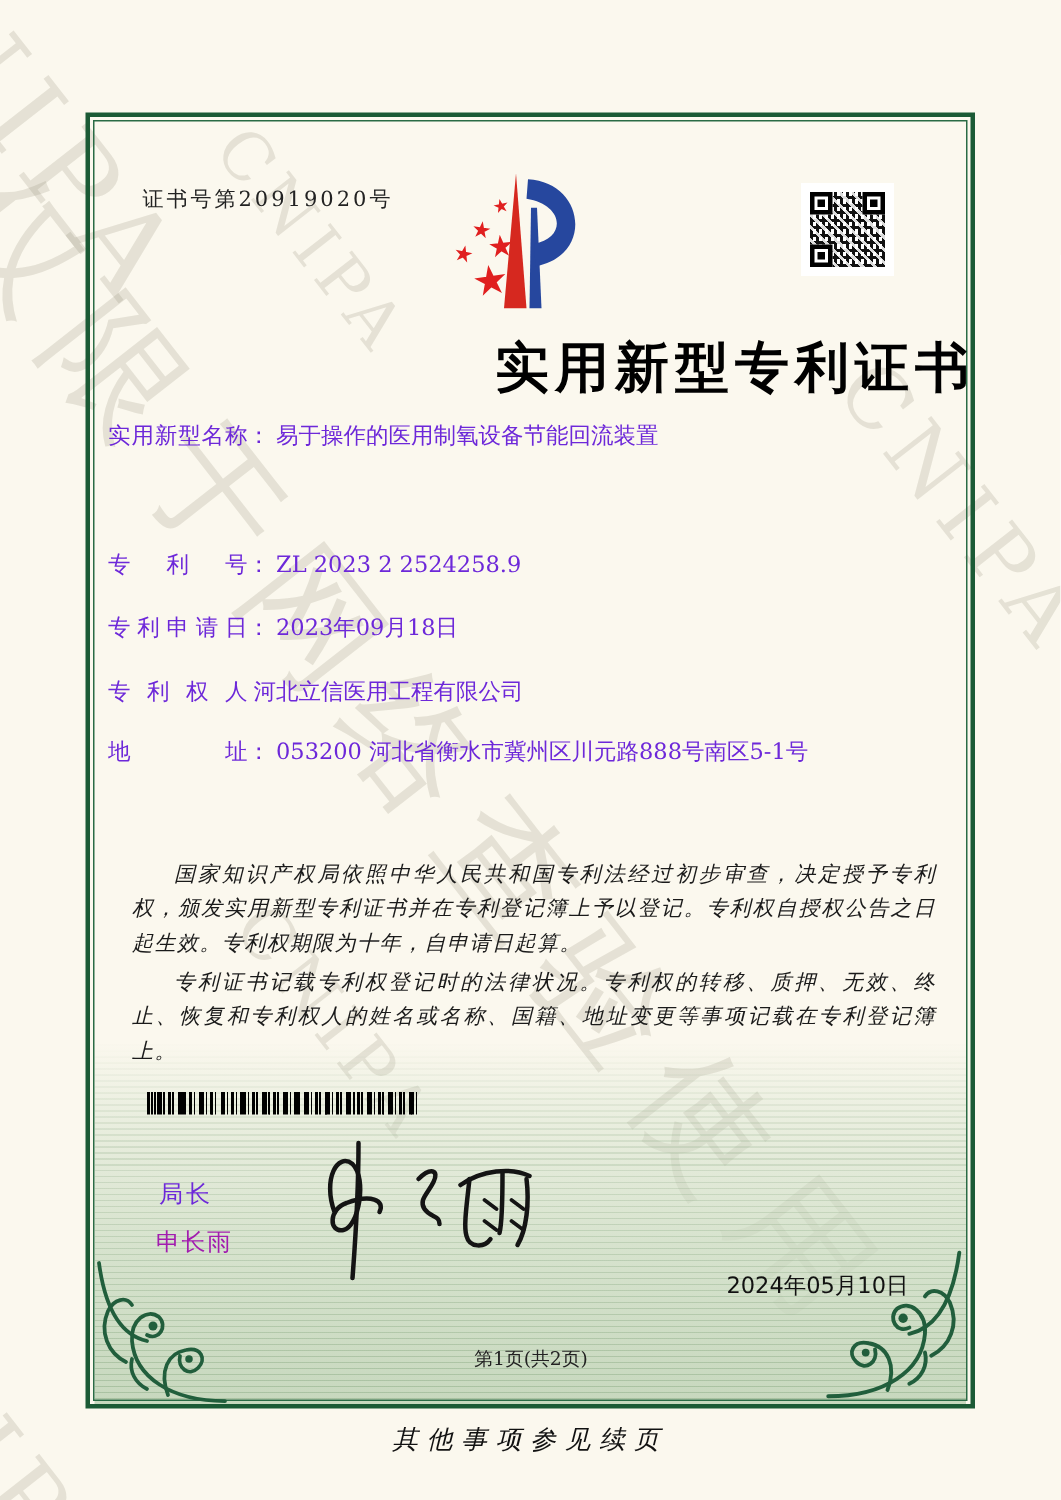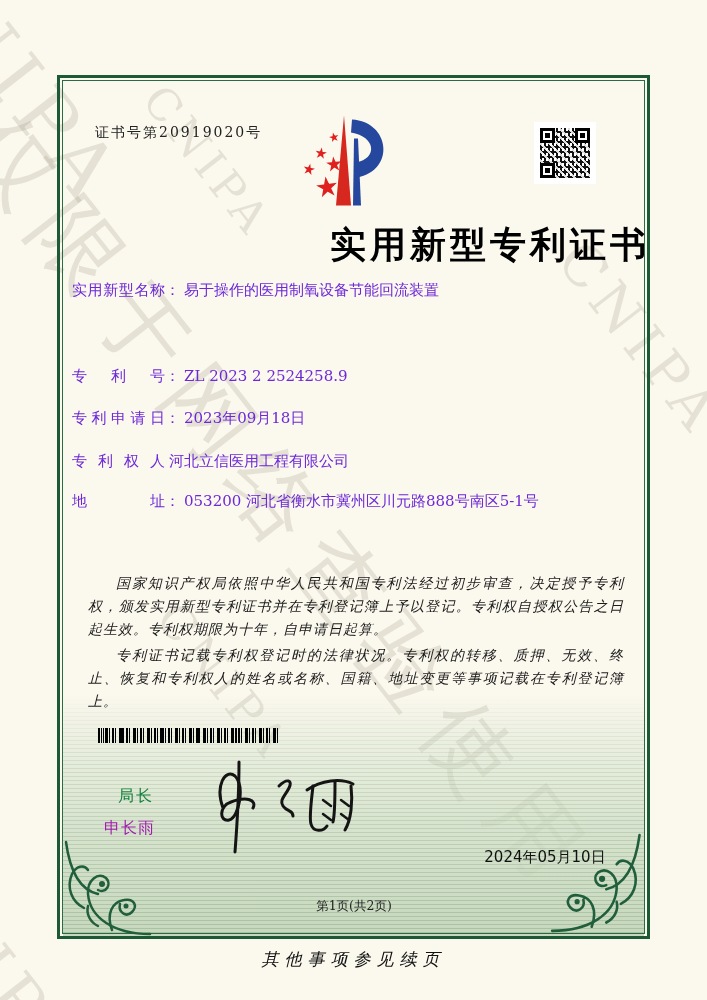--- a/index.html
+++ b/index.html
@@ -85,21 +85,21 @@
   .paras p { text-indent:2em; margin-bottom:3px; }
 
   .barcode {
     position:absolute; left:98px; top:728px; width:182px; height:15px;
     background-image:
       repeating-linear-gradient(90deg, #000 0 2px, transparent 2px 3px, #000 3px 4px,
         transparent 4px 7px, #000 7px 10px, transparent 10px 11px, #000 11px 12px, transparent 12px 14px),
       repeating-linear-gradient(90deg, transparent 0 5px, #000 5px 6px, transparent 6px 19px);
   }
 
-  .sig-title { position:absolute; left:106px; top:786px; font-size:16px; color:#15803d; letter-spacing:2px;margin-left:12px; }
+  .sig-title { position:absolute; left:106px; top:786px; font-size:16px; color:#6d28d9; letter-spacing:2px; }
   .sig-name  { position:absolute; left:104px; top:818px; font-size:16px; color:#a21caf; letter-spacing:1px; }
   .signature { position:absolute; left:195px; top:756px; width:180px; height:100px; }
 
   .issue-date { position:absolute; left:440px; top:848px; width:210px; text-align:center;
                 font-size:15px; color:#111; }
   .page-no { position:absolute; left:58px; top:898px; width:592px; text-align:center;
              font-size:12.5px; color:#222; font-family:"DejaVu Serif", serif; }
   .footer-note { position:absolute; left:0; top:948px; width:707px; text-align:center;
              font-size:17px; color:#111; letter-spacing:6px;
              font-family:"DejaVu Serif", serif; font-style:italic; }

